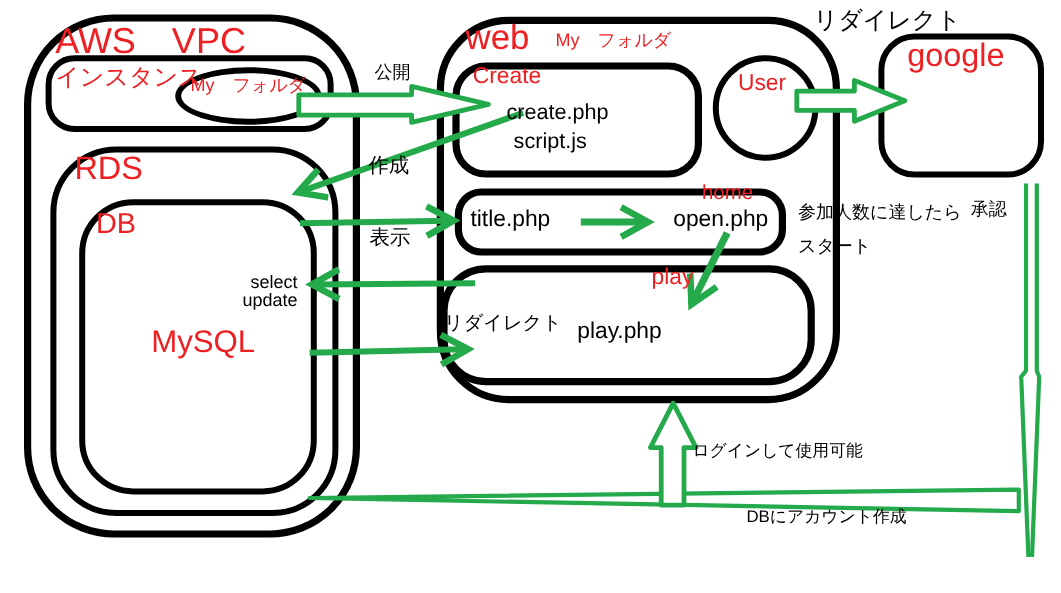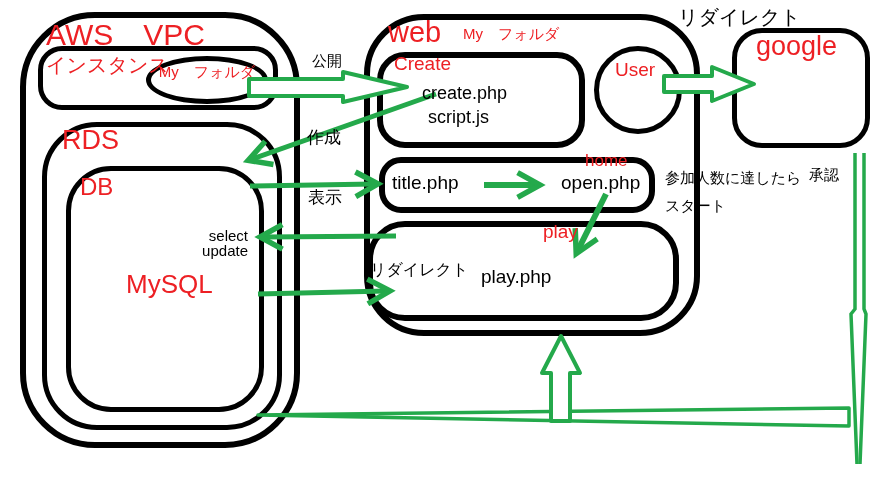--- a/index.html
+++ b/index.html
@@ -97,15 +97,17 @@
 
     <span class="t red" style="left:756px;top:32px;font-size:27px;">google</span>
 
     <span class="t blk" style="left:678px;top:6px;font-size:20px;">リダイレクト</span>
     <span class="t blk" style="left:312px;top:53px;font-size:15px;">公開</span>
     <span class="t blk" style="left:307px;top:129px;font-size:17px;">作成</span>
     <span class="t blk" style="left:308px;top:189px;font-size:17px;">表示</span>
     <span class="t blk" style="left:665px;top:170px;font-size:15px;">参加人数に達したら</span>
     <span class="t blk" style="left:665px;top:198px;font-size:15px;">スタート</span>
     <span class="t blk" style="left:809px;top:167px;font-size:15px;">承認</span>
+    <span class="t blk" style="left:577px;top:368px;font-size:14px;">ログインして使用可能</span>
+    <span class="t blk" style="left:622px;top:423px;font-size:14px;">DBにアカウント作成</span>
   </div>
 
 </div>
 
 </body></html>

